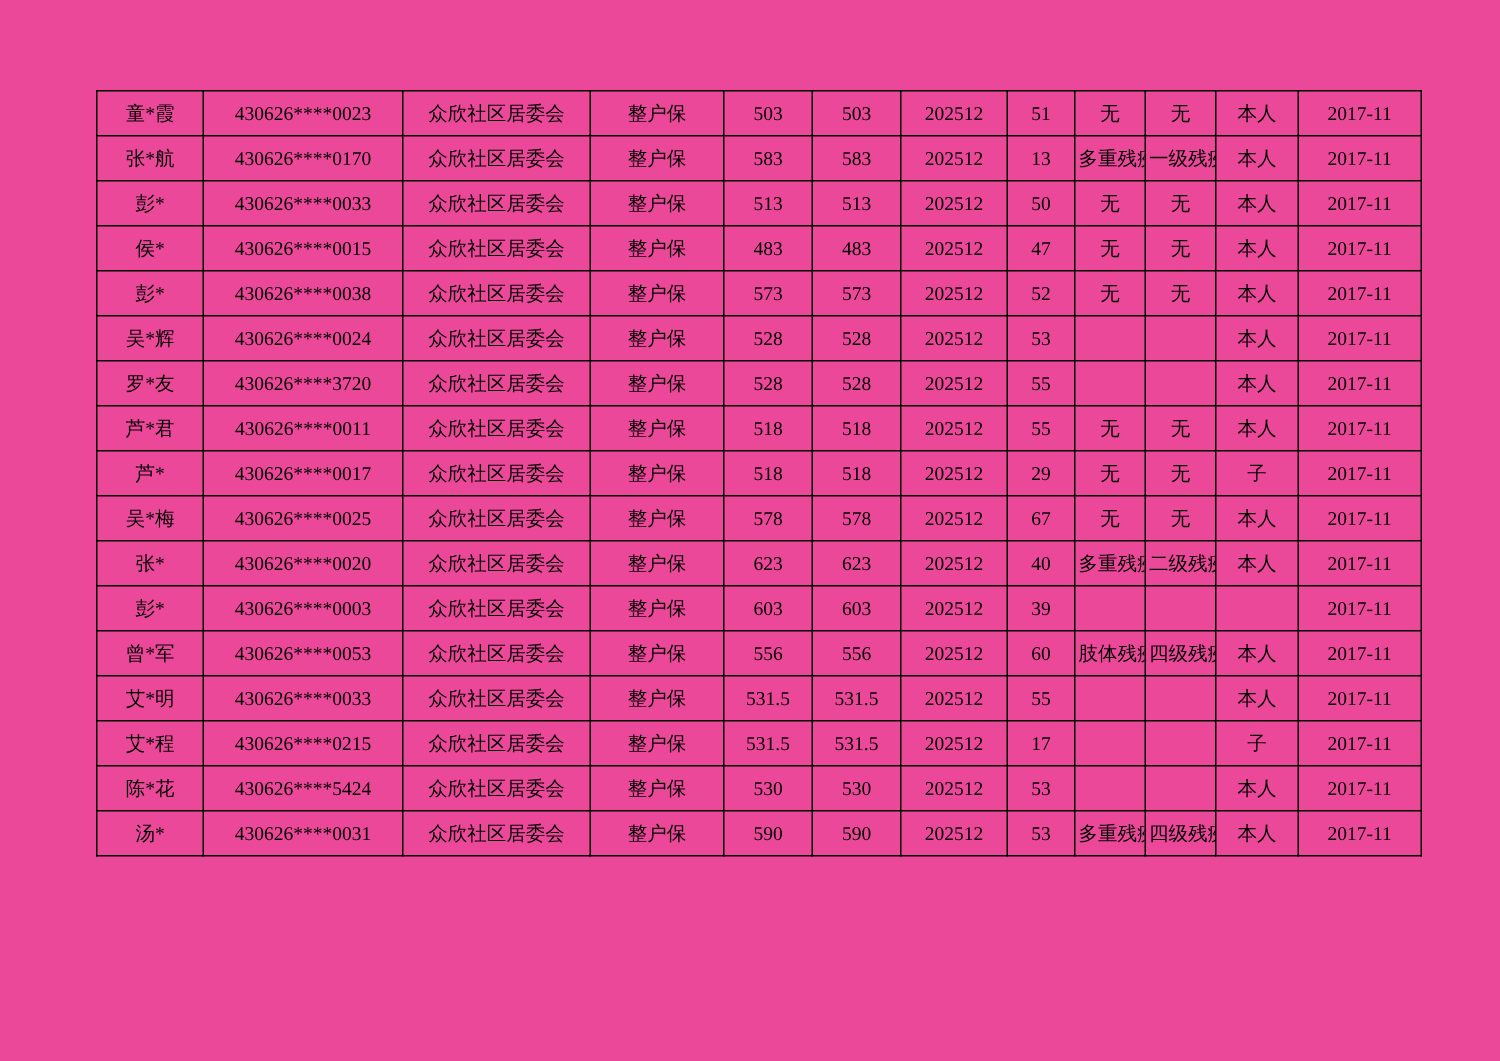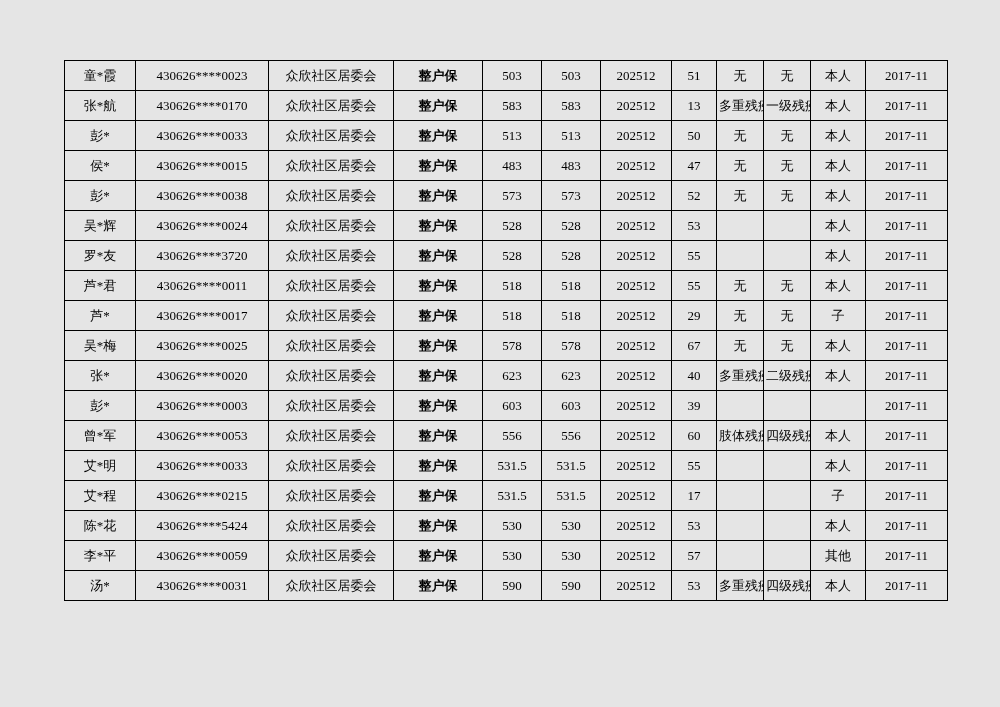--- a/index.html
+++ b/index.html
@@ -11,21 +11,21 @@
     width: 1000px;
     height: 707px;
     font-family: "Liberation Serif", serif;
     color: #000000;
     overflow: hidden;
   }
   .page {
     position: relative;
     width: 1000px;
     height: 707px;
-    background: #e5e5e5;
+    background: #ec4899;
   }
   .table-wrap {
     position: absolute;
     left: 64px;
     top: 60px;
     width: 811px;
   }
   table.data {
     border-collapse: collapse;
     table-layout: fixed;
@@ -40,21 +40,21 @@
     font-size: 13px;
     line-height: 14px;
     font-family: "Liberation Serif", serif;
     overflow: hidden;
     white-space: nowrap;
   }
   
   .c0 { width: 66px; }
   .c1 { width: 128px; margin-top: 22px; }
   .c2 { width: 120px; }
-  .c3 { width: 84px; font-weight: bold; }
+  .c3 { width: 84px; }
   .c4 { width: 54px; }
   .c5 { width: 54px; }
   .c6 { width: 66px; }
   .c7 { width: 40px; }
   .c8 { width: 42px; }
   .c9 { width: 42px; }
   .c10 { width: 50px; }
   .c11 { width: 77px; }
 
   .two-line {
@@ -296,34 +296,20 @@
             <td class="c4">530</td>
             <td class="c5">530</td>
             <td class="c6">202512</td>
             <td class="c7">53</td>
             <td class="c8 two-line"></td>
             <td class="c9 two-line"></td>
             <td class="c10">本人</td>
             <td class="c11">2017-11</td>
           </tr>
           <tr>
-            <td class="c0 name">李*平</td>
-            <td class="c1 idnum">430626****0059</td>
-            <td class="c2">众欣社区居委会</td>
-            <td class="c3">整户保</td>
-            <td class="c4">530</td>
-            <td class="c5">530</td>
-            <td class="c6">202512</td>
-            <td class="c7">57</td>
-            <td class="c8 two-line"></td>
-            <td class="c9 two-line"></td>
-            <td class="c10">其他</td>
-            <td class="c11">2017-11</td>
-          </tr>
-          <tr>
             <td class="c0 name">汤*</td>
             <td class="c1 idnum">430626****0031</td>
             <td class="c2">众欣社区居委会</td>
             <td class="c3">整户保</td>
             <td class="c4">590</td>
             <td class="c5">590</td>
             <td class="c6">202512</td>
             <td class="c7">53</td>
             <td class="c8 two-line">多重残疾</td>
             <td class="c9 two-line">四级残疾</td>

